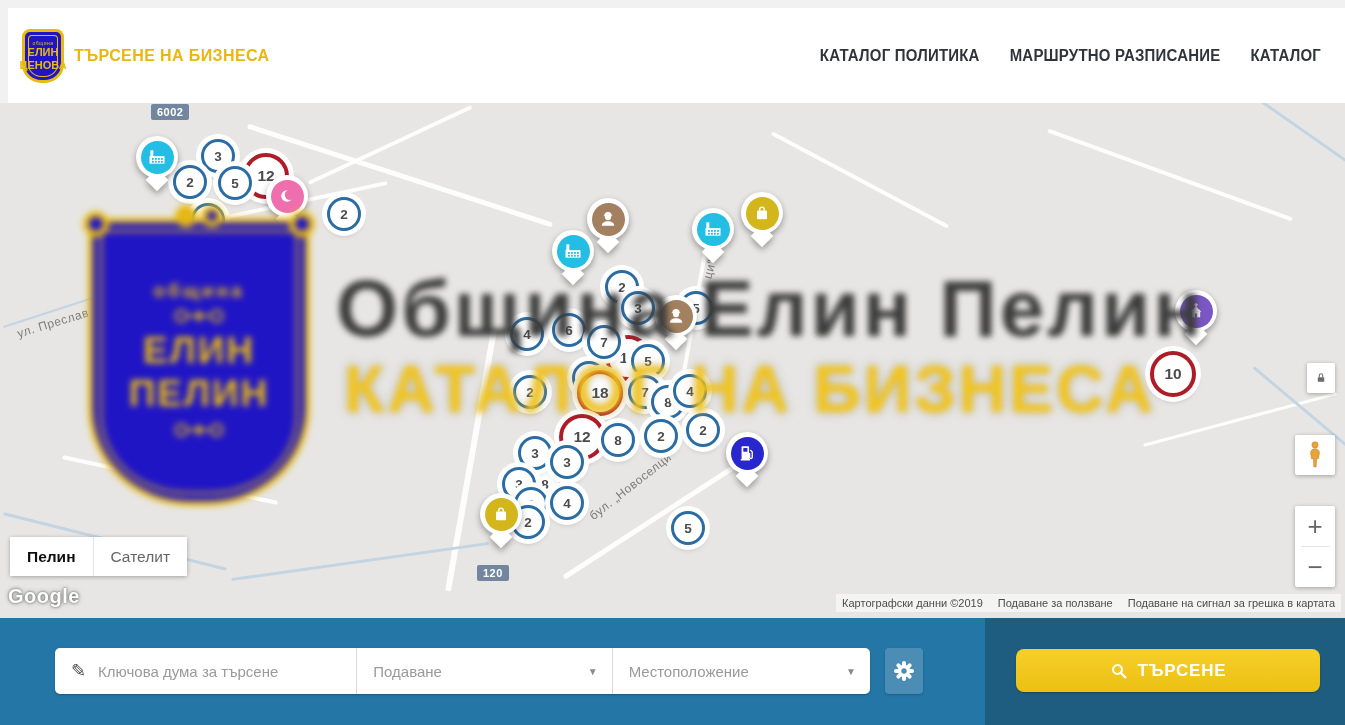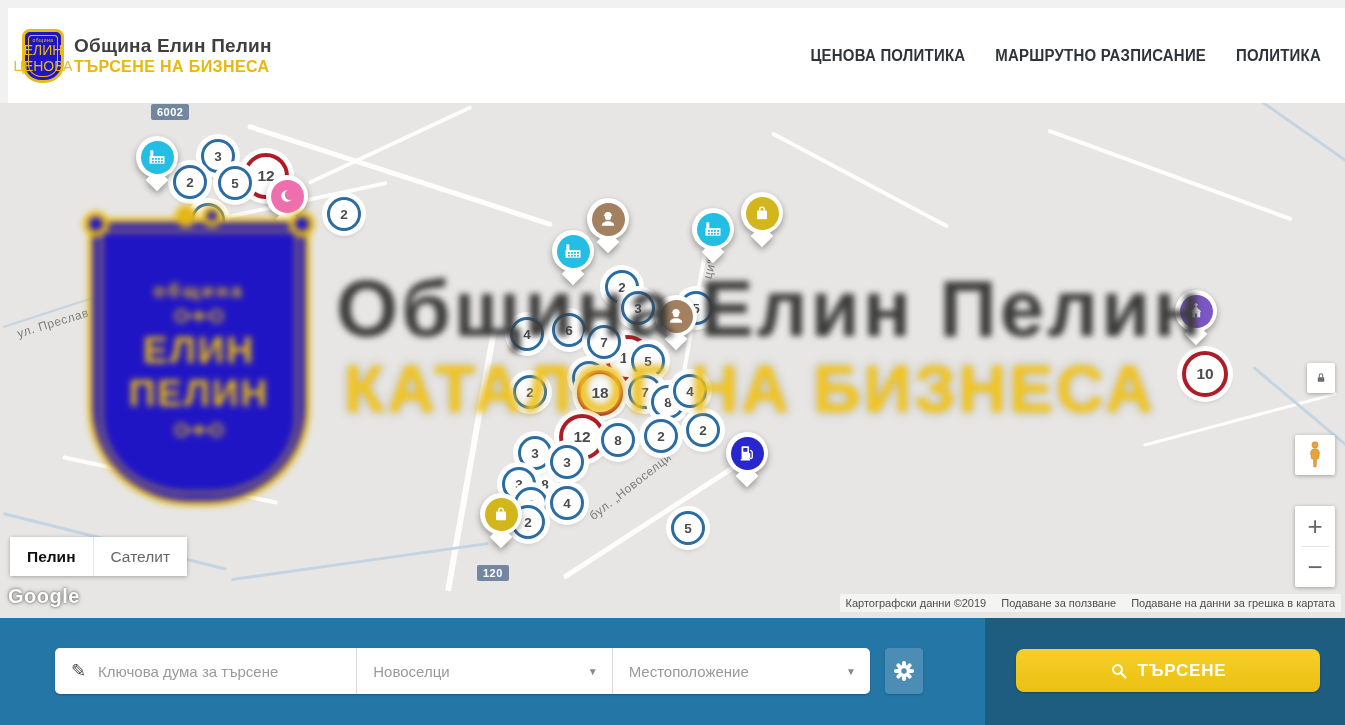--- a/index.html
+++ b/index.html
@@ -17,21 +17,21 @@
   nav{display:flex;gap:30px;align-items:center;}
   nav a{font-size:15px;font-weight:bold;color:#2f343b;text-decoration:none;letter-spacing:.2px;cursor:pointer;transform:scaleY(1.05);}
 
   
   .shield{position:relative;background:#2015c5;border:3px solid #e8bb13;border-radius:8px 8px 46% 46%/8px 8px 34% 34%;box-sizing:border-box;}
   .shield .inner{position:absolute;inset:7px;border:2px solid #e8bb13;border-radius:4px 4px 44% 44%/4px 4px 30% 30%;
                  display:flex;flex-direction:column;align-items:center;justify-content:center;color:#e8bb13;text-align:center;}
   .shield-sm{width:42px;height:54px;flex:0 0 auto;}
   .shield-sm .inner{inset:3px;border-width:1px;}
   .shield-sm .w1{font-size:5px;letter-spacing:.5px;}
-  .shield-sm .w2{font-size:14px;font-weight:normal;line-height:1.1;}
+  .shield-sm .w2{font-size:11px;font-weight:bold;line-height:1.1;}
   .shield-big{width:222px;height:288px;border-width:5px;}
   .shield-big .w1{font-size:19px;font-weight:bold;letter-spacing:3px;}
   .shield-big .w2{font-size:37px;font-weight:bold;line-height:1.15;letter-spacing:2px;}
   .curl{position:absolute;width:26px;height:26px;border:6px solid #e8bb13;border-radius:50%;background:#2015c5;box-sizing:border-box;}
   .curl.c-l{left:-10px;top:-12px;}
   .curl.c-r{right:-10px;top:-12px;}
   .curl.c-c{left:calc(50% - 24px);top:-18px;width:22px;height:22px;box-shadow:26px 0 0 -6px #2015c5,26px 0 0 0 #e8bb13 inset;}
   .curl.c-c2{left:calc(50% + 2px);top:-18px;width:22px;height:22px;}
   .flourish{width:74px;height:20px;margin:4px 0;}
 
@@ -118,28 +118,27 @@
   <header>
     <a class="logo">
       <div class="shield shield-sm">
         <div class="inner">
           <div class="w1">община</div>
           <div class="w2">ЕЛИН</div>
           <div class="w2">ЦЕНОВА</div>
         </div>
       </div>
       <div class="logo-text">
-        <div class="t1">Община Елин Пелин</div>
         <div class="t2">ТЪРСЕНЕ НА БИЗНЕСА</div>
       </div>
     </a>
     <nav>
-      <a>ЦЕНОВА ПОЛИТИКА</a>
+      <a>КАТАЛОГ ПОЛИТИКА</a>
       <a>МАРШРУТНО РАЗПИСАНИЕ</a>
-      <a>ПОЛИТИКА</a>
+      <a>КАТАЛОГ</a>
     </nav>
   </header>
 
   <div id="map">
 
     <div class="road" style="left:240px;top:70px;width:320px;height:5px;transform:rotate(18deg);"></div>
     <div class="road" style="left:130px;top:105px;width:260px;height:4px;transform:rotate(-12deg);"></div>
     <div class="road" style="left:300px;top:40px;width:180px;height:4px;transform:rotate(-25deg);"></div>
     <div class="road" style="left:468px;top:225px;width:6px;height:265px;transform:rotate(10deg);"></div>
     <div class="road" style="left:545px;top:408px;width:235px;height:5px;transform:rotate(-33deg);"></div>
@@ -286,21 +285,21 @@
         </div>
         <div class="cluster" style="left: 550px; top: 383px;">
           <span>4</span>
         </div>
         <div class="cluster" style="left: 511px; top: 402px;">
           <span>2</span>
         </div>
         <div class="cluster" style="left: 671px; top: 408px;">
           <span>5</span>
         </div>
-        <div class="cluster red big" style="left: 1182px; top: 248px; text-align: right;">
+        <div class="cluster red big" style="left: 1150px; top: 248px; text-align: right;">
           <span>10</span>
         </div>
         <div class="pin" style="--c: #24bde4; left: 136px; top: 33px;">
           <div class="tail"></div>
           <div class="disc">
             <div class="core">
               <svg viewBox="0 0 24 24">
                 <path fill="#fff" d="M4 4h3.6v8H4z"></path>
                 <rect x="3" y="11" width="18" height="9" fill="#fff"></rect>
                 <g style="fill:var(--c)">
@@ -465,34 +464,34 @@
     </div>
     <div id="maptype">
       <button class="mt active">Пелин</button>
       <div class="mtdiv"></div>
       <button class="mt">Сателит</button>
     </div>
     <a id="google-logo">Google</a>
     <div id="attribution">
       <span>Картографски данни ©2019</span>
       <a>Подаване за ползване</a>
-      <a>Подаване на данни за грешка в картата</a>
+      <a>Подаване на сигнал за грешка в картата</a>
     </div>
   </div>
 
   <div id="searchbar">
     <div class="dark"></div>
     <div id="search-group">
       <div class="field" id="f-keyword">
         <span class="pencil">✎</span>
         <input type="text" placeholder="Ключова дума за търсене" style="">
       </div>
       <div class="fdiv"></div>
       <div class="field select" id="f-category">
-        <span class="ph">Новоселци</span>
+        <span class="ph">Подаване</span>
         <span class="caret">▼</span>
       </div>
       <div class="fdiv"></div>
       <div class="field select" id="f-location">
         <span class="ph">Местоположение</span>
         <span class="caret">▼</span>
       </div>
     </div>
     <button id="gear-btn">
       <svg viewBox="0 0 24 24">

